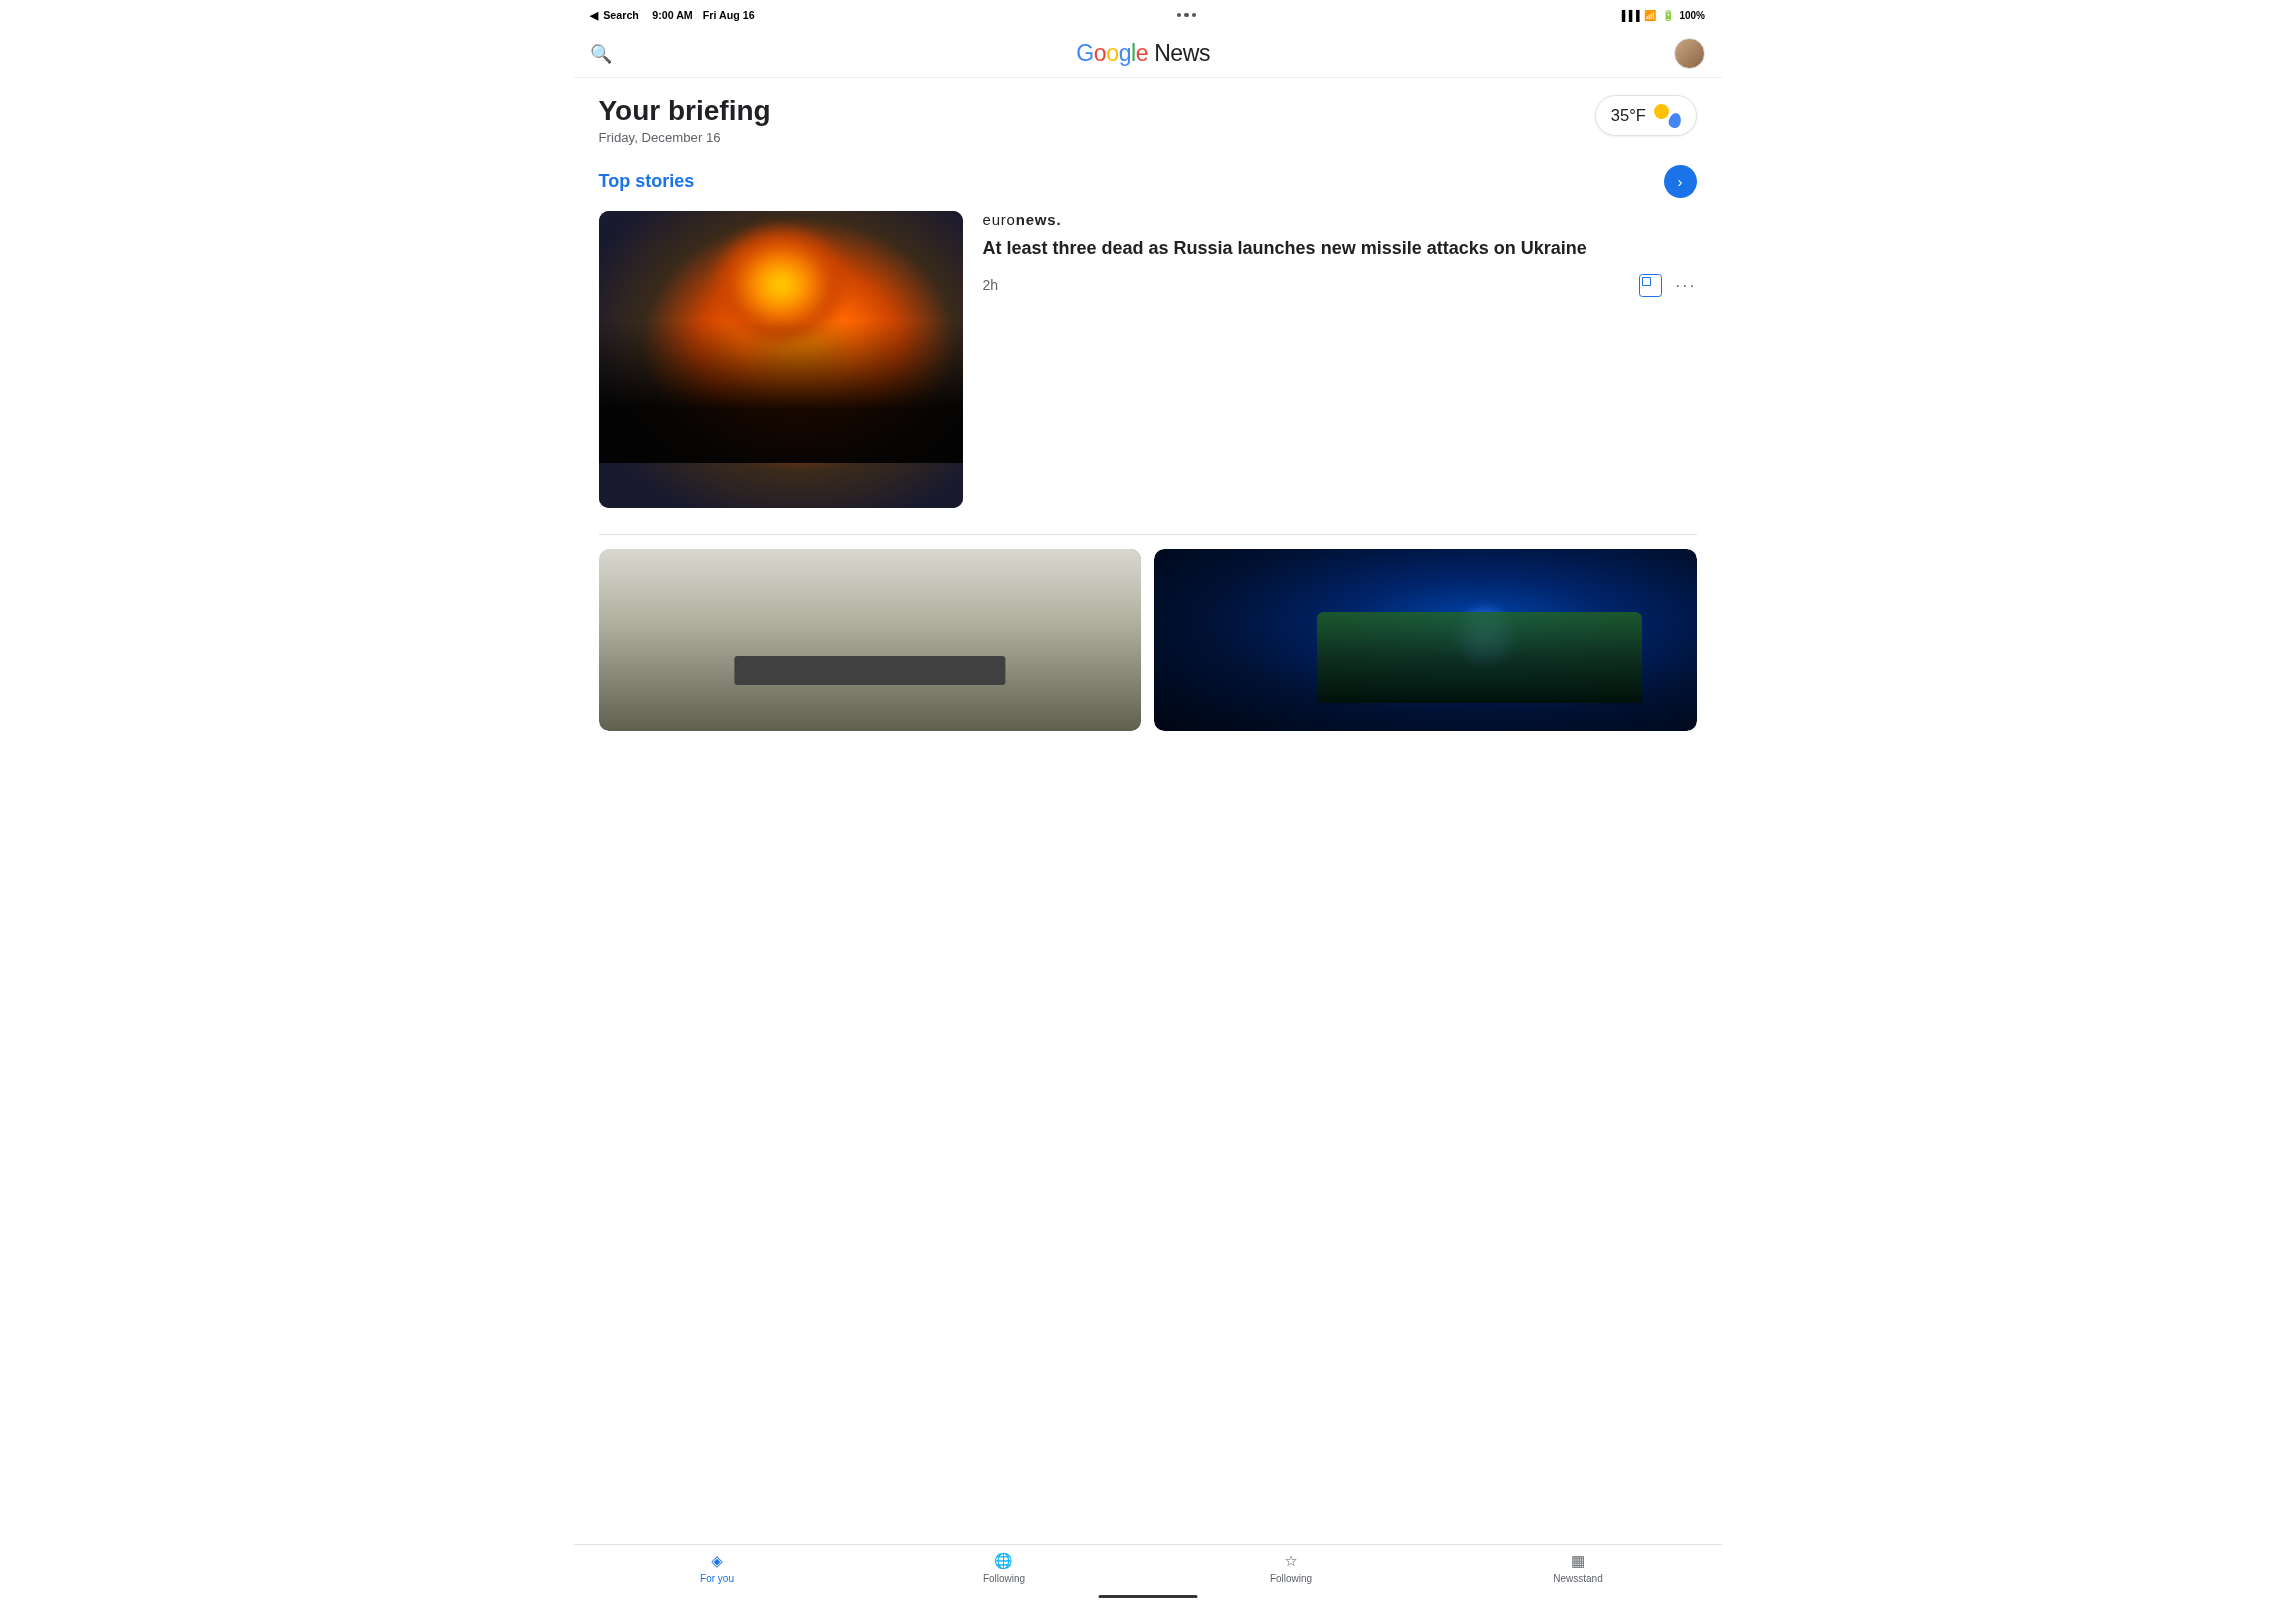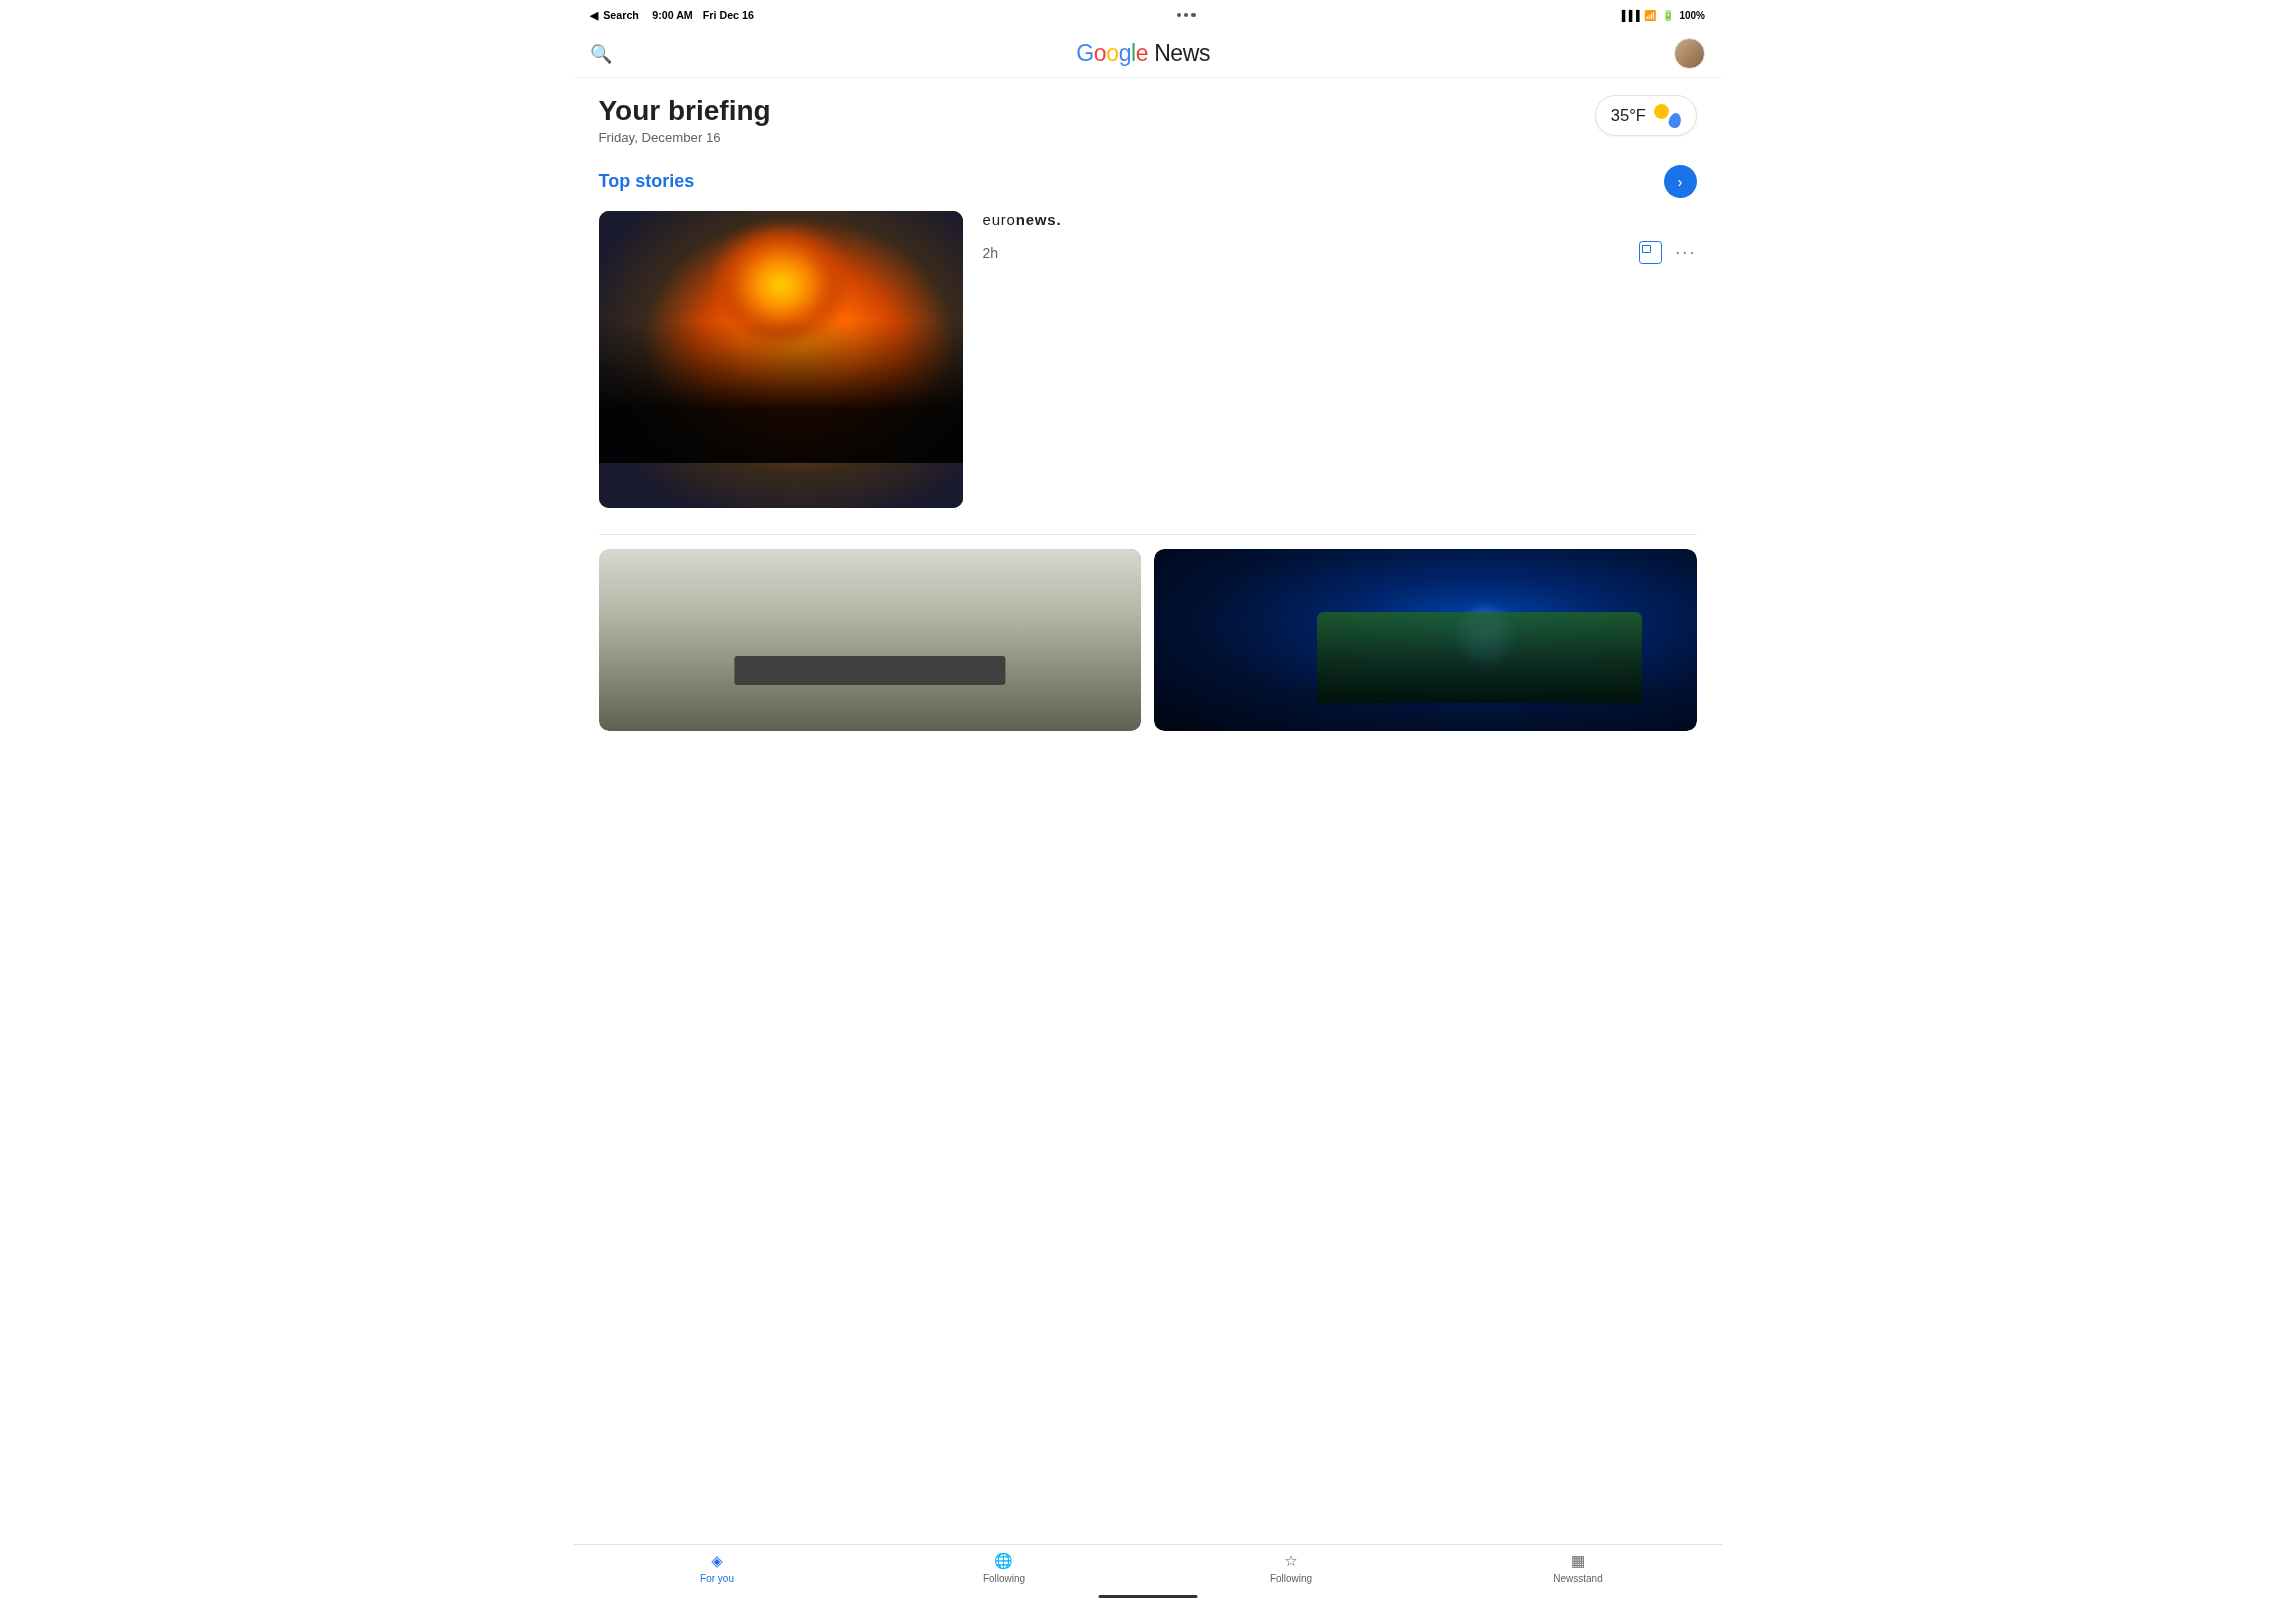--- a/index.html
+++ b/index.html
@@ -389,21 +389,21 @@
     }
   </style>
 </head>
 <body>
 
 <div class="status-bar">
   <div class="status-left">
     <span>◀</span>
     <span>Search</span>
     <span style="font-weight:700; margin-left:8.3px;">9:00 AM</span>
-    <span style="margin-left:5px; font-weight:600;">Fri Dec 16</span>
+    <span style="margin-left:5px; font-weight:600;">Fri Aug 16</span>
   </div>
   <div class="three-dots">
     <div class="tdot"></div>
     <div class="tdot"></div>
     <div class="tdot"></div>
   </div>
   <div class="status-right">
     <span>▐▐▐</span>
     <span>📶</span>
     <span>🔋</span>
@@ -450,20 +450,21 @@
         <div class="explosion-glow"></div>
         <div class="cannon-silhouette"></div>
       </div>
     </div>
     <div class="main-story-content">
       <div class="source-logo">
         <span class="euronews-logo">
           <span>euro</span><strong>news.</strong>
         </span>
       </div>
+      <h2 class="story-headline">At least three dead as Russia launches new missile attacks on Ukraine</h2>
       <div class="story-meta">
         <span class="story-time">2h</span>
         <div class="story-actions">
           <button class="story-save-btn">
             <div class="save-icon"></div>
           </button>
           <button class="story-more-btn">
             <span>···</span>
           </button>
         </div>

